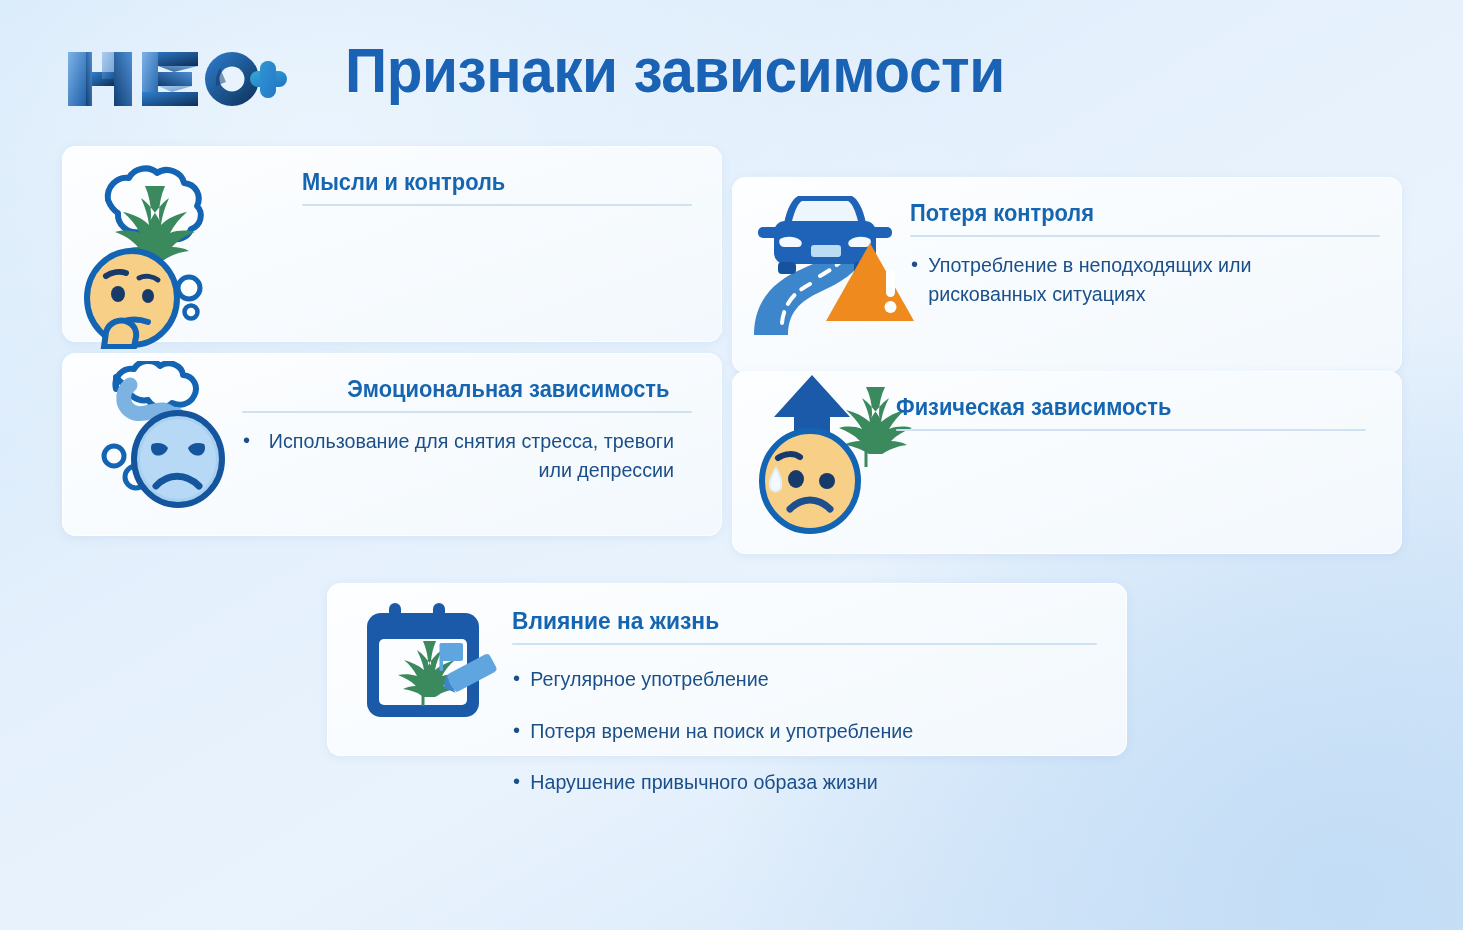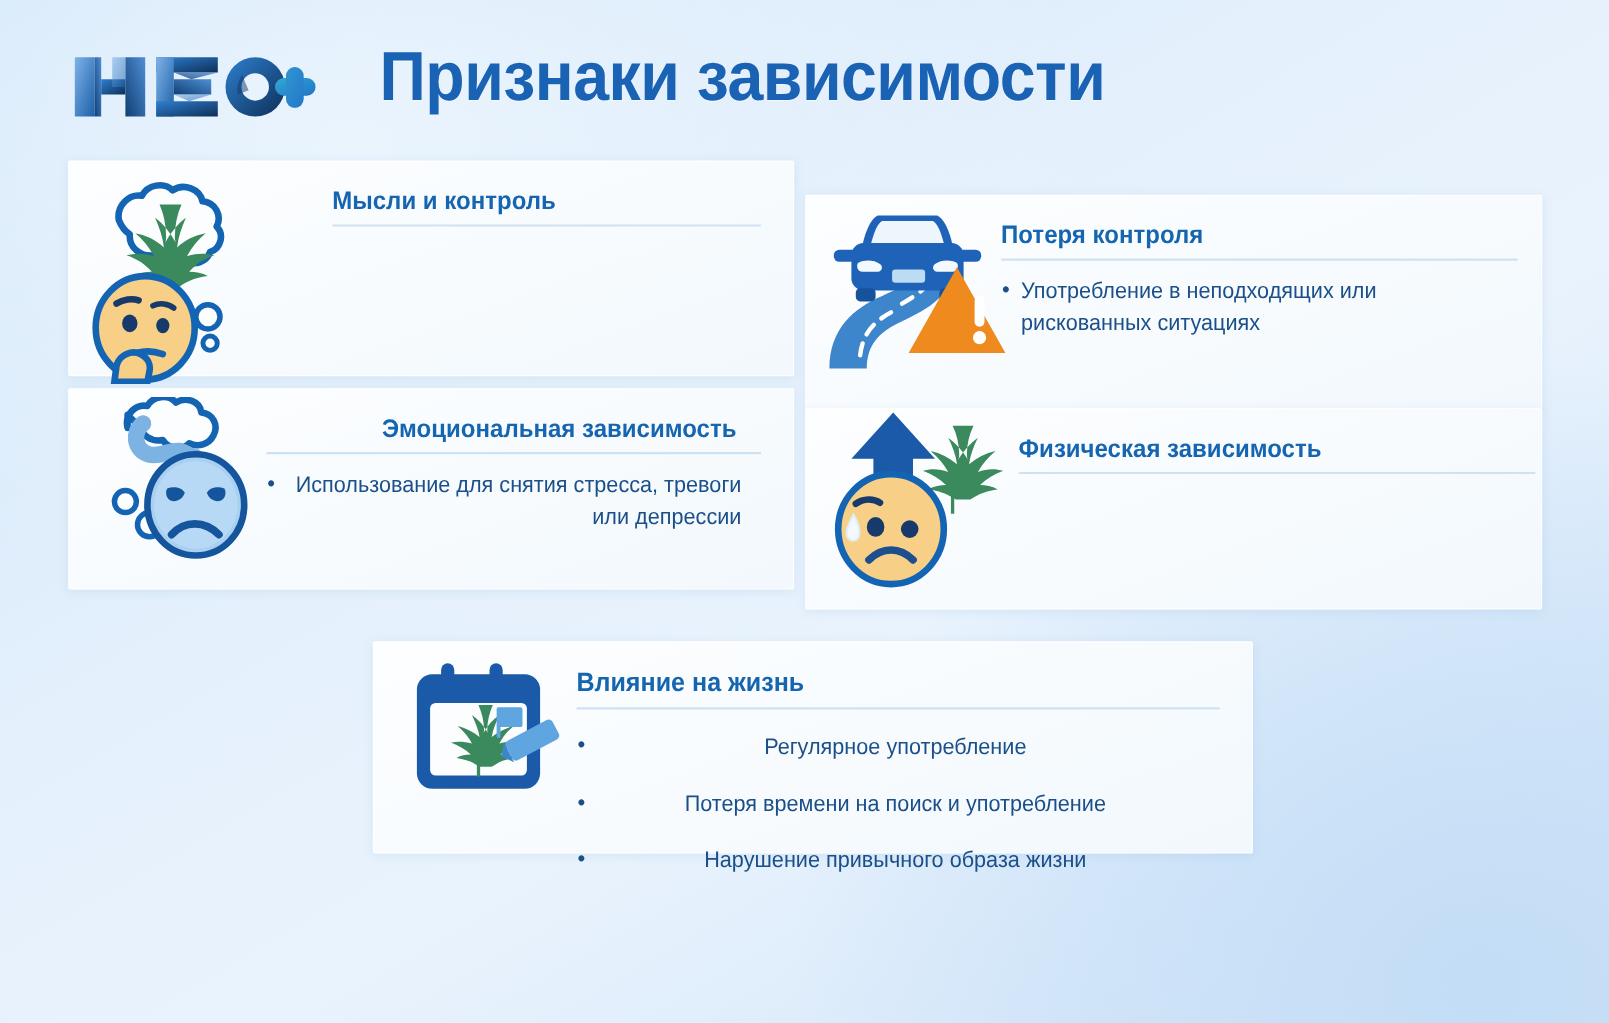--- a/index.html
+++ b/index.html
@@ -23,21 +23,21 @@
     color:#1a62b4; white-space:nowrap;
     font-family:"Liberation Sans Narrow","Liberation Sans", sans-serif;
     transform:scaleX(0.93); transform-origin:left center;
     text-shadow:0 1px 0 rgba(255,255,255,.55);
   }
 
   
   .card {
     position:absolute;
     background:linear-gradient(160deg,#fdfeff 0%,#f7fbfe 55%,#f2f8fd 100%);
-    border-radius:2px;
+    border-radius:14px;
     box-shadow:0 2px 10px rgba(70,125,185,.10), 0 0 0 1px rgba(255,255,255,.75) inset;
   }
   .card-body { position:absolute; }
   .card-title {
     color:#1565b0; font-weight:bold; font-size:23px; line-height:1.1;
     white-space:nowrap;
     font-family:"Liberation Sans Narrow","Liberation Sans", sans-serif;
     transform:scaleX(0.95); transform-origin:left center;
   }
   .divider { height:2px; background:#cfe2f3; border-radius:2px; margin-top:9px; }
@@ -52,37 +52,37 @@
   ul.bullets li::before {
     content:"•"; position:absolute; left:1px; top:-1px;
     color:#1b4f8a; font-size:21px; line-height:1.38;
   }
 
   
   #card-thoughts   { left:62px;  top:146px; width:660px; height:196px; }
   #card-control    { left:732px; top:146px; width:670px; height:196px;margin-top:31px; }
   #card-emotional  { left:62px;  top:353px; width:660px; height:183px;text-align:right; }
   #card-physical   { left:732px; top:371px; width:670px; height:183px; }
-  #card-life       { left:339px; top:583px; width:800px; height:193px; }
+  #card-life       { left:327px; top:583px; width:800px; height:173px; }
 
   .icon { position:absolute; }
   #ic-thoughts  { left:-2px; top:8px;  width:170px; height:195px; }
   #ic-control   { left:12px; top:6px;  width:175px; height:160px; }
   #ic-emotional { left:24px; top:8px;  width:160px; height:155px; }
   #ic-physical  { left:18px; top:2px;  width:180px; height:165px; }
   #ic-life      { left:34px; top:18px; width:140px; height:120px; }
 
   #card-thoughts  .card-body { left:240px; top:24px; width:390px; }
   #card-control   .card-body { left:178px; top:24px; width:470px; }
   #card-emotional .card-body { left:180px; top:24px; width:450px; }
-  #card-physical  .card-body { left:194px; top:24px; width:470px; }
+  #card-physical  .card-body { left:164px; top:24px; width:470px; }
   #card-life      .card-body { left:185px; top:25px; width:585px; }
 
   #card-life .card-title { font-size:24px; }
-  #card-life ul.bullets { margin-top:20px;text-align:center; }
+  #card-life ul.bullets { margin-top:20px; }
   #card-life ul.bullets li + li { margin-top:23px; }
 </style>
 </head>
 <body>
 
 <div class="header">
 
   <svg class="logo" viewBox="0 0 225 66">
     <defs>
       <linearGradient id="lgA" x1="0" y1="0" x2="1" y2="1">

